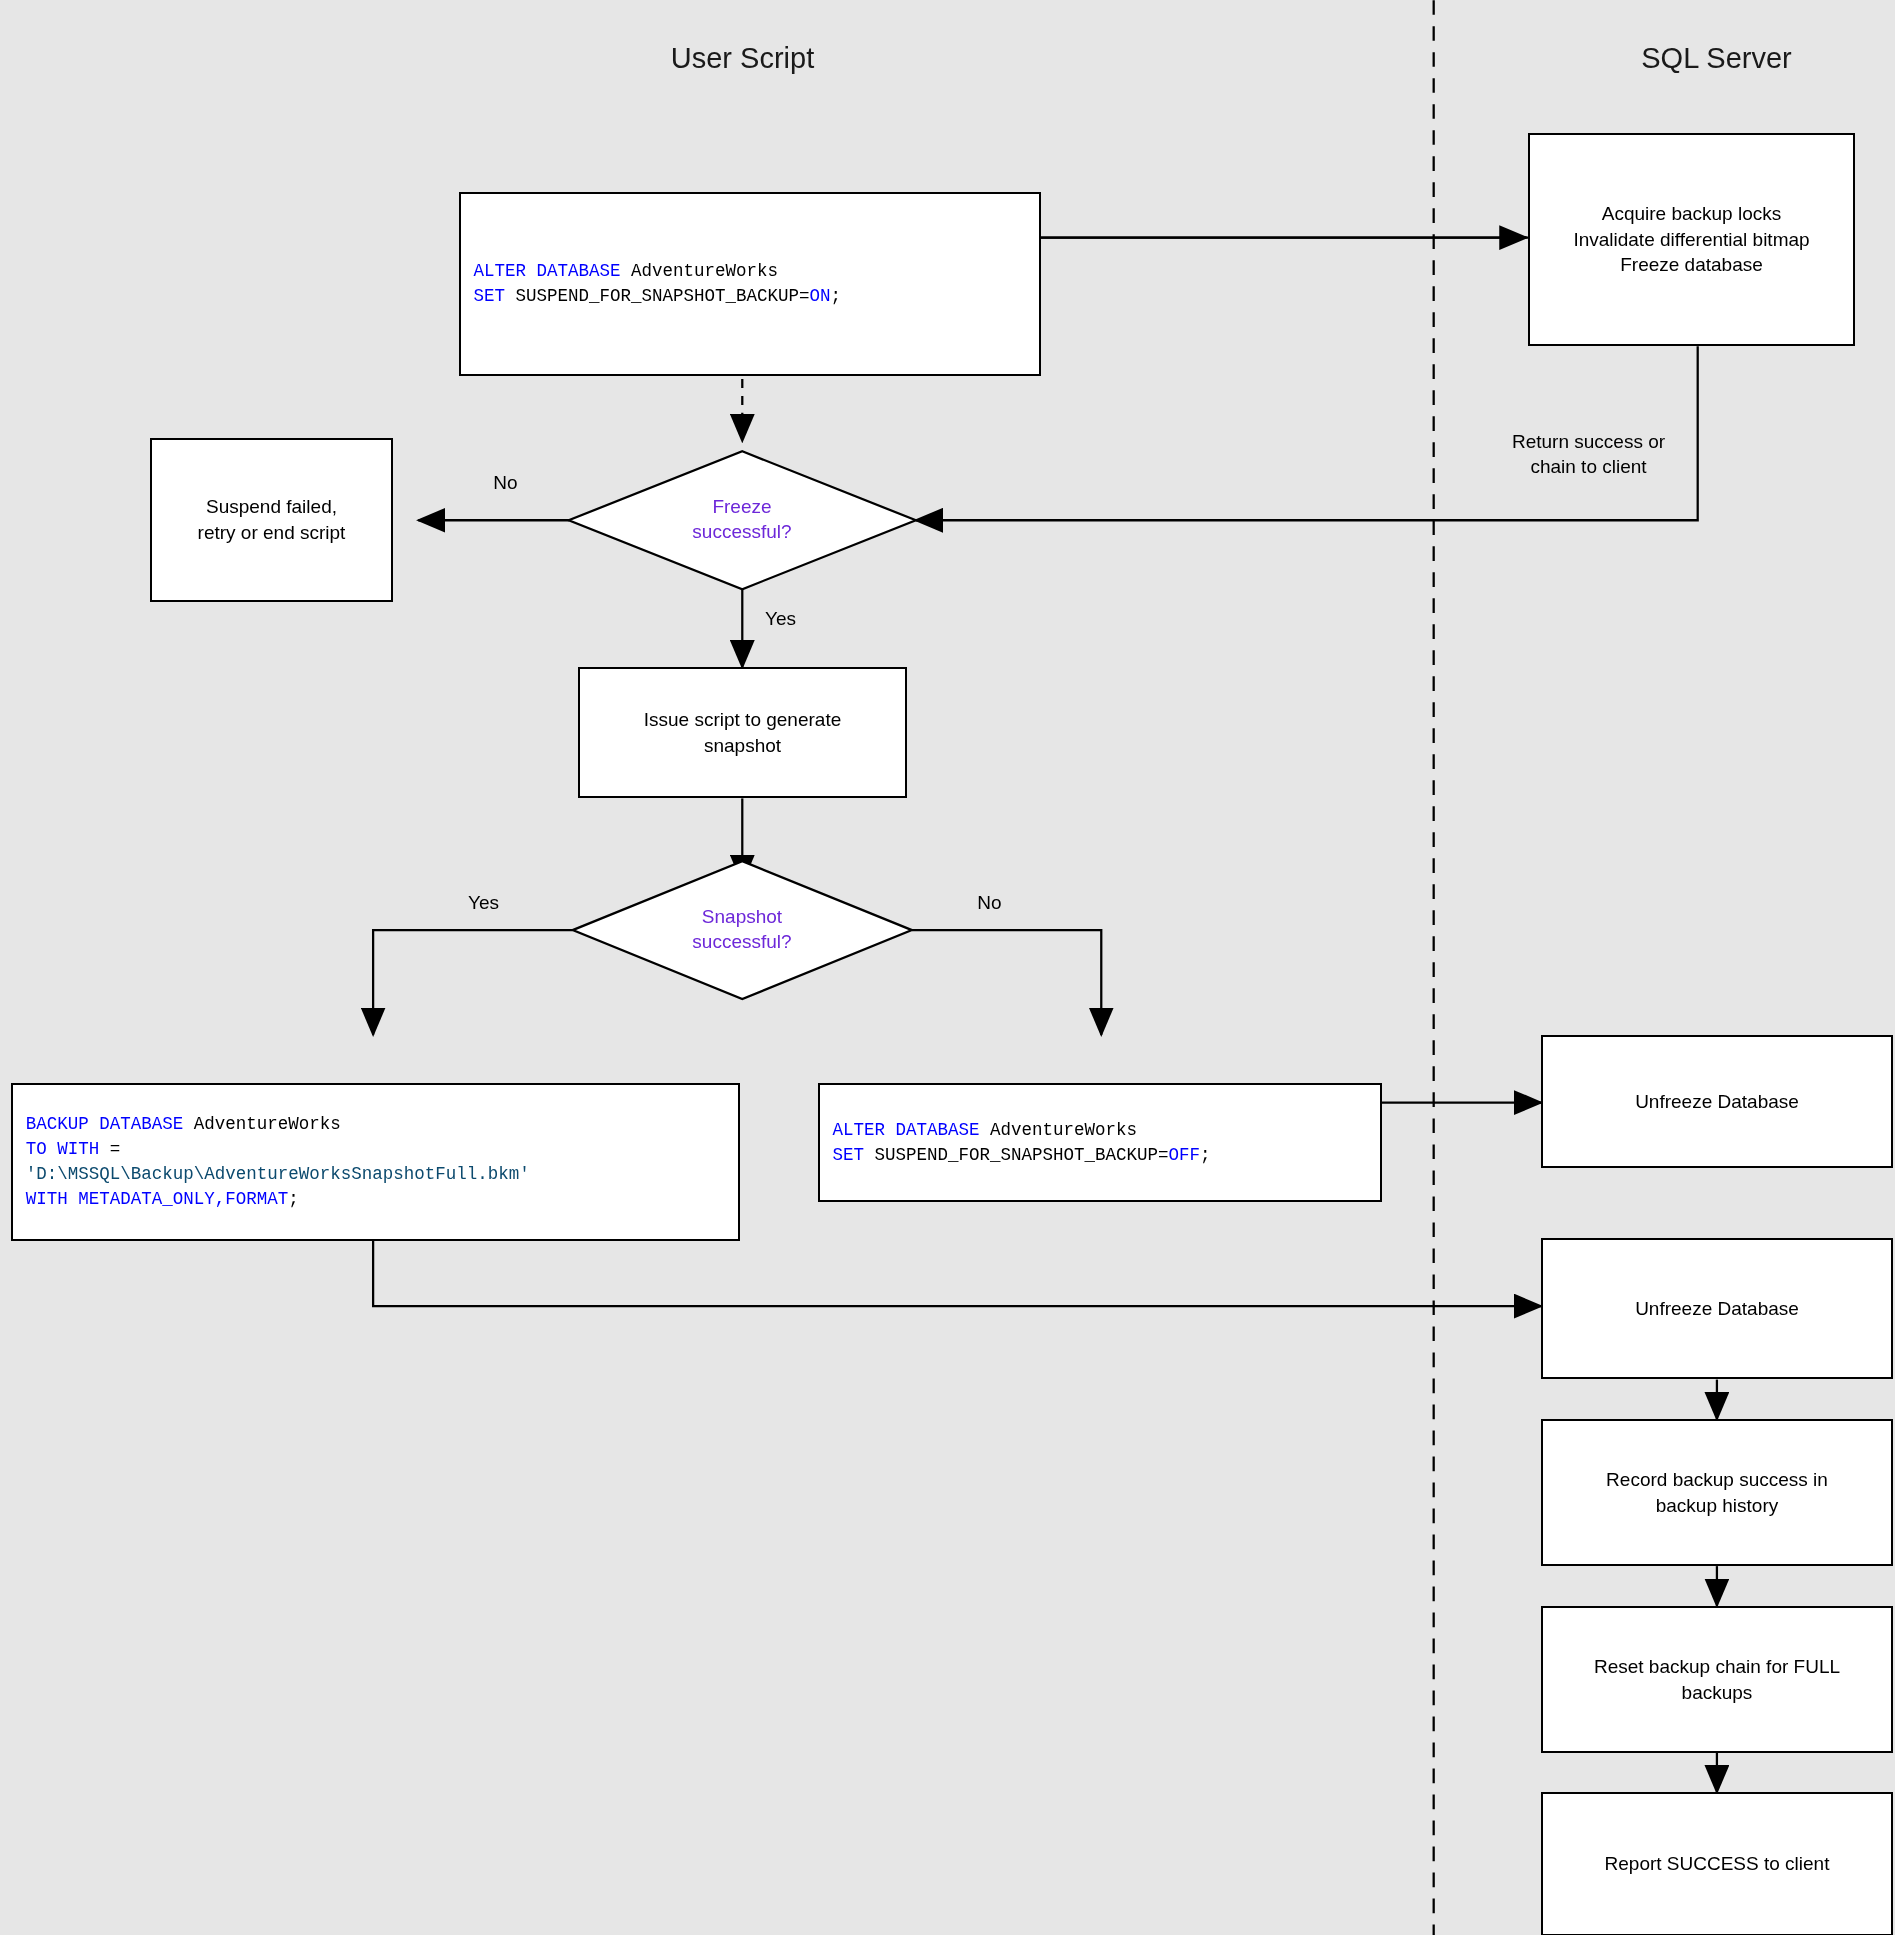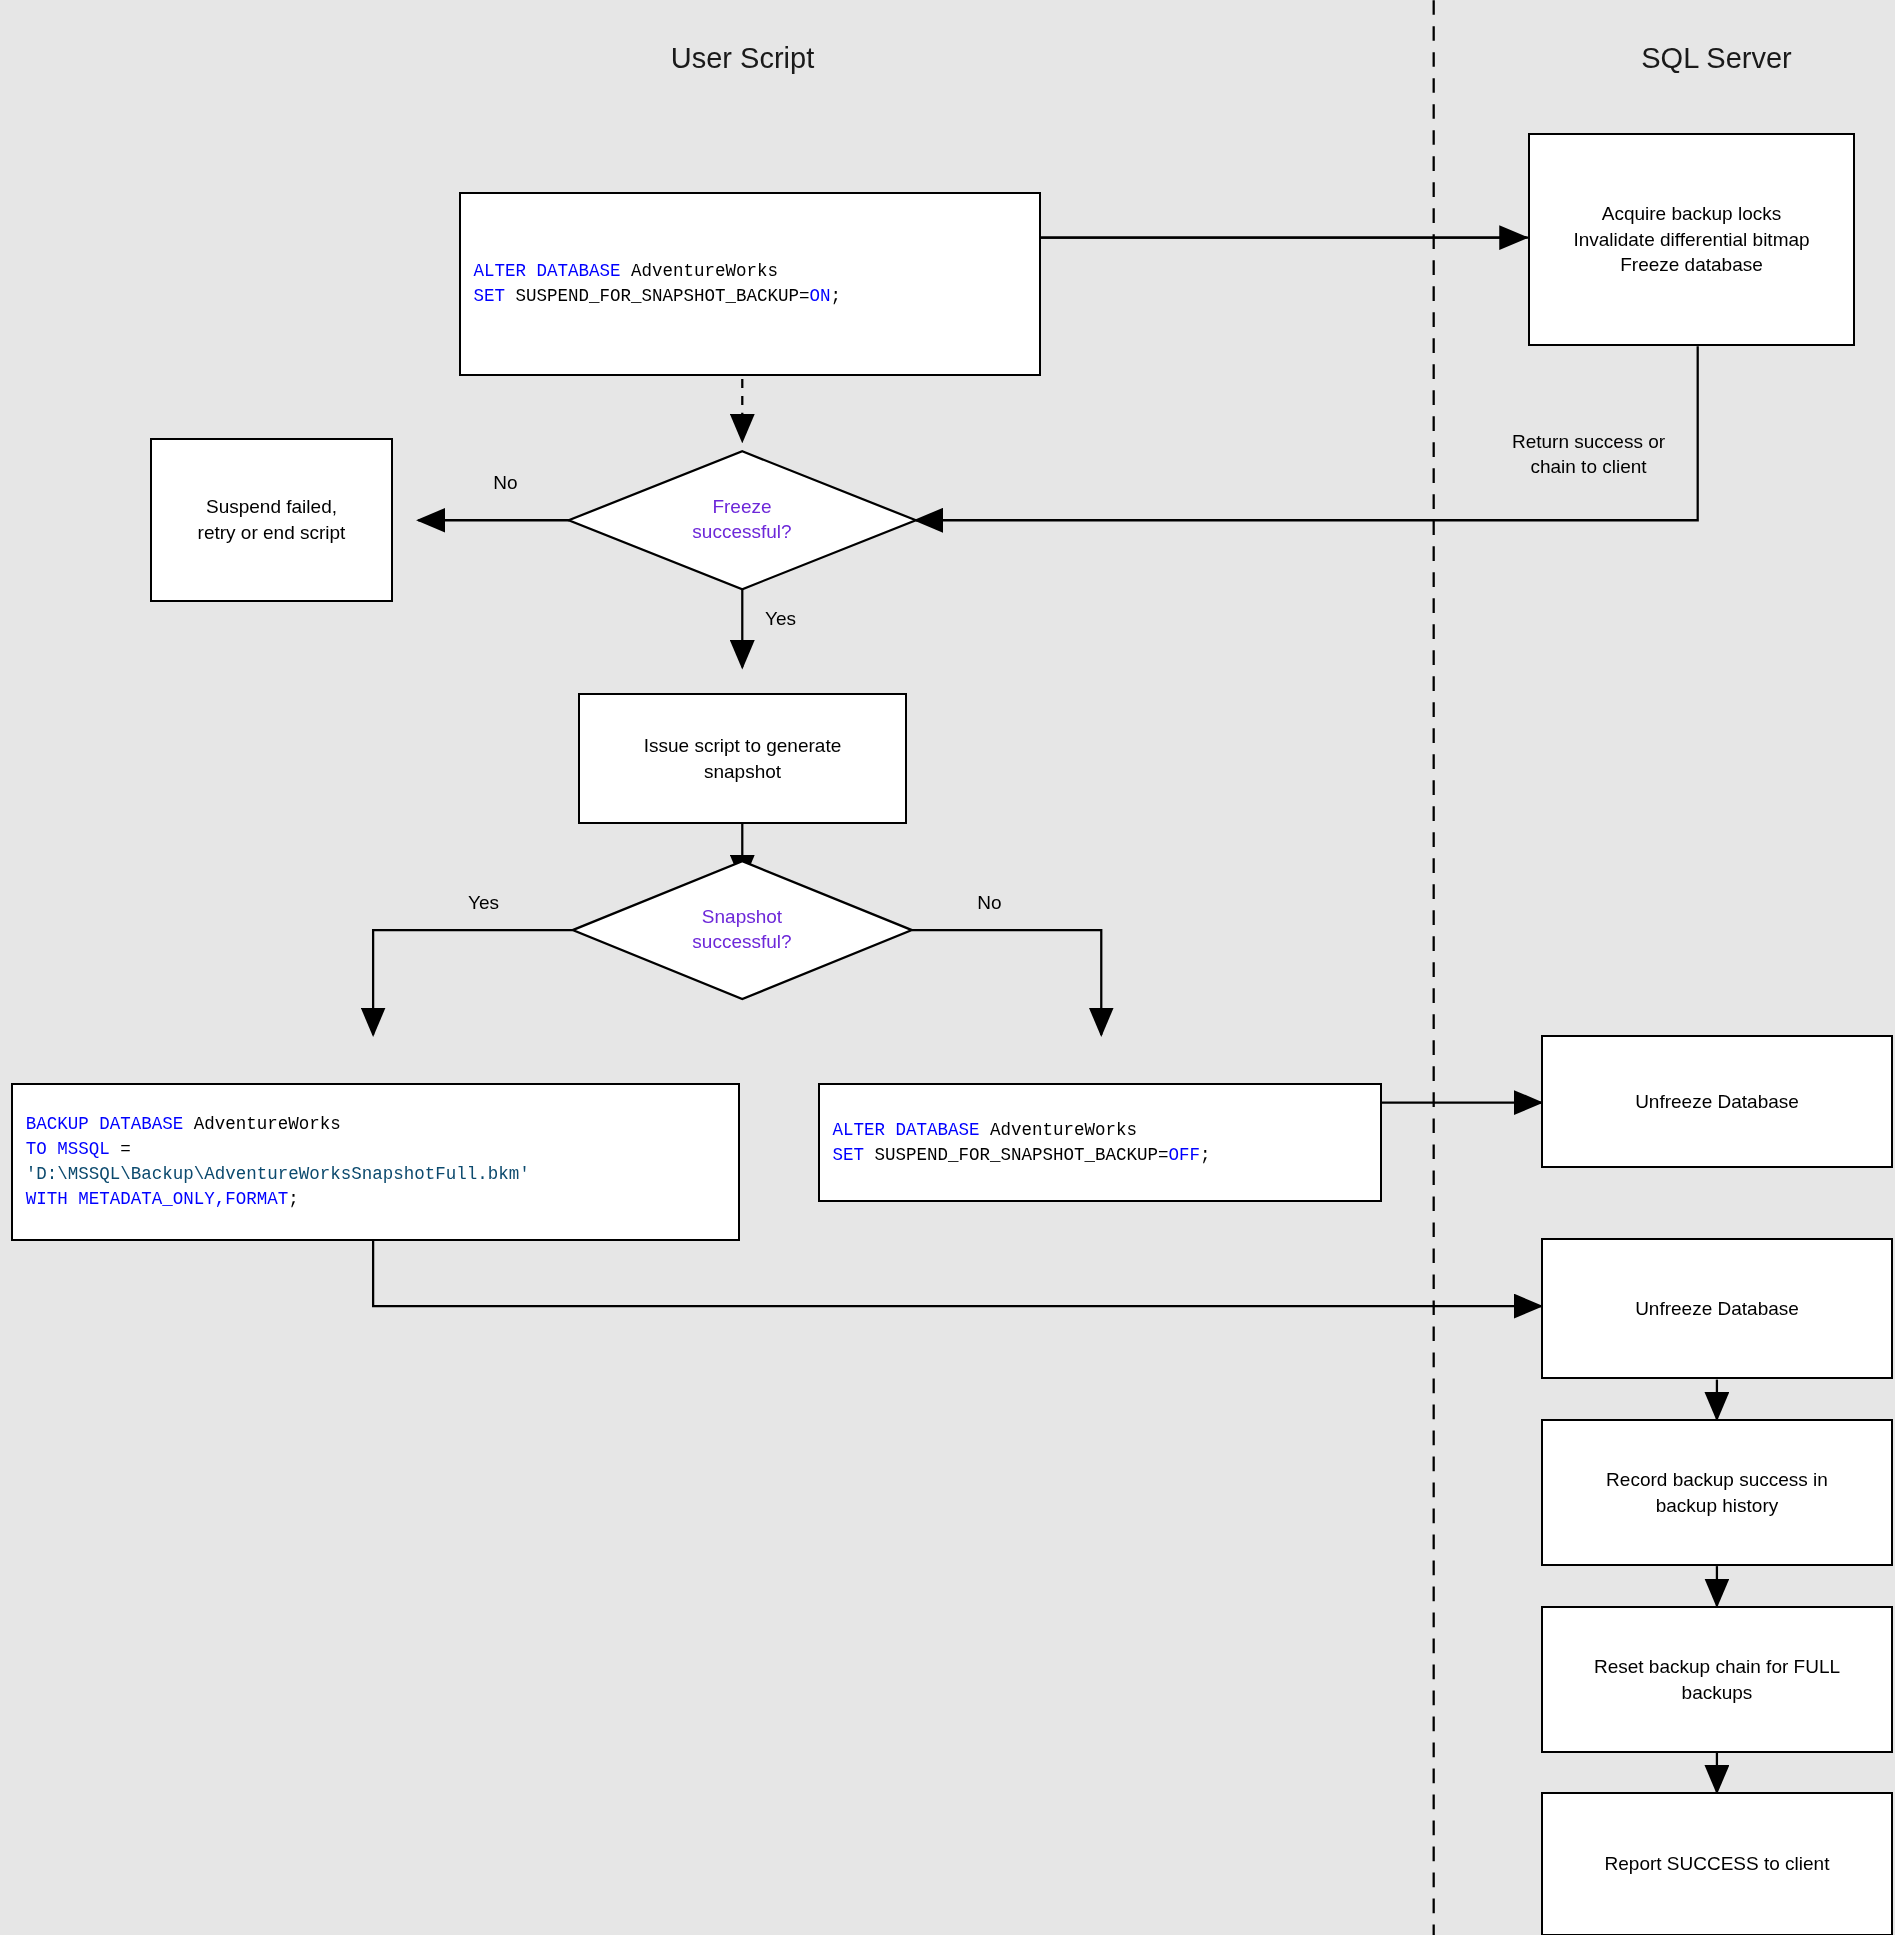--- a/index.html
+++ b/index.html
@@ -125,29 +125,29 @@
 <div class="node" style="left:1528px; top:133px; width:327px; height:213px; white-space:pre-line;">Acquire backup locks
 Invalidate differential bitmap
 Freeze database</div>
 
 <div class="diamond-label" style="left:629px; top:495px; width:226px;">Freeze
 successful?</div>
 
 <div class="node" style="left:150px; top:438px; width:243px; height:164px; white-space:pre-line;">Suspend failed,
 retry or end script</div>
 
-<div class="node" style="left:578px; top:667px; width:329px; height:131px; white-space:pre-line;margin-top:26px;">Issue script to generate
+<div class="node" style="left:578px; top:667px; width:329px; height:131px; white-space:pre-line;">Issue script to generate
 snapshot</div>
 
 <div class="diamond-label" style="left:629px; top:905px; width:226px;">Snapshot
 successful?</div>
 
 <div class="node code" style="left:11.3px; top:1035px; width:729px; height:158px;">
   <div><span class="kw">BACKUP DATABASE</span><span class="pl"> AdventureWorks</span>
-<span class="kw">TO MSSQL</span><span class="pl"> = </span>
+<span class="kw">TO WITH</span><span class="pl"> = </span>
 <span class="str">'D:\MSSQL\Backup\AdventureWorksSnapshotFull.bkm'</span>
 <span class="kw">WITH METADATA_ONLY,FORMAT</span><span class="pl">;</span></div>
 </div>
 
 <div class="node code" style="left:818px; top:1035px; width:564px; height:119px;">
   <div><span class="kw">ALTER DATABASE</span><span class="pl"> AdventureWorks</span>
 <span class="kw">SET</span><span class="pl"> SUSPEND_FOR_SNAPSHOT_BACKUP=</span><span class="kw">OFF</span><span class="pl">;</span></div>
 </div>
 
 <div class="node" style="left:1541px; top:1035px; width:352px; height:133px;">Unfreeze Database</div>

